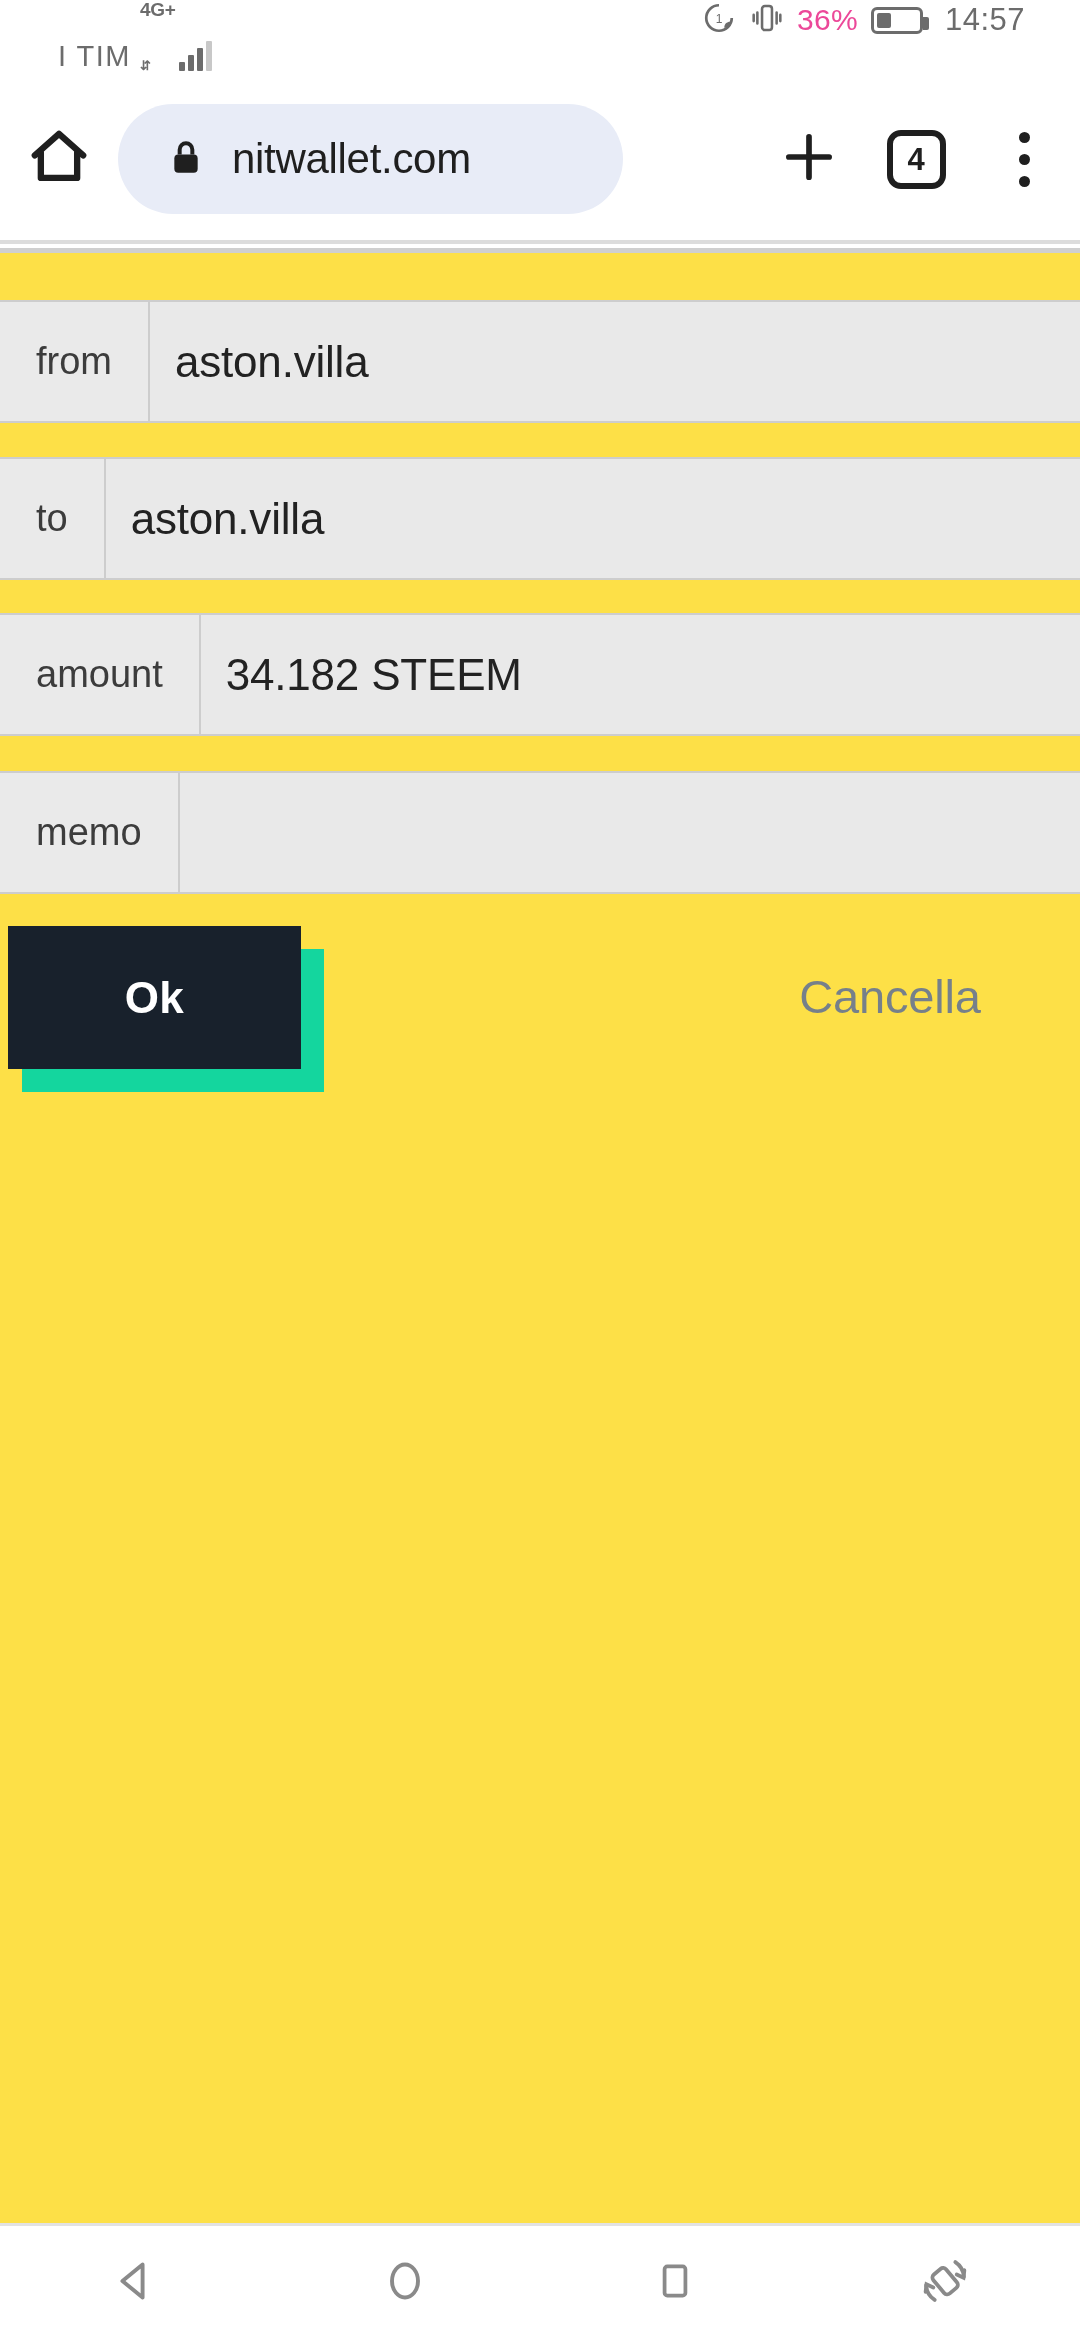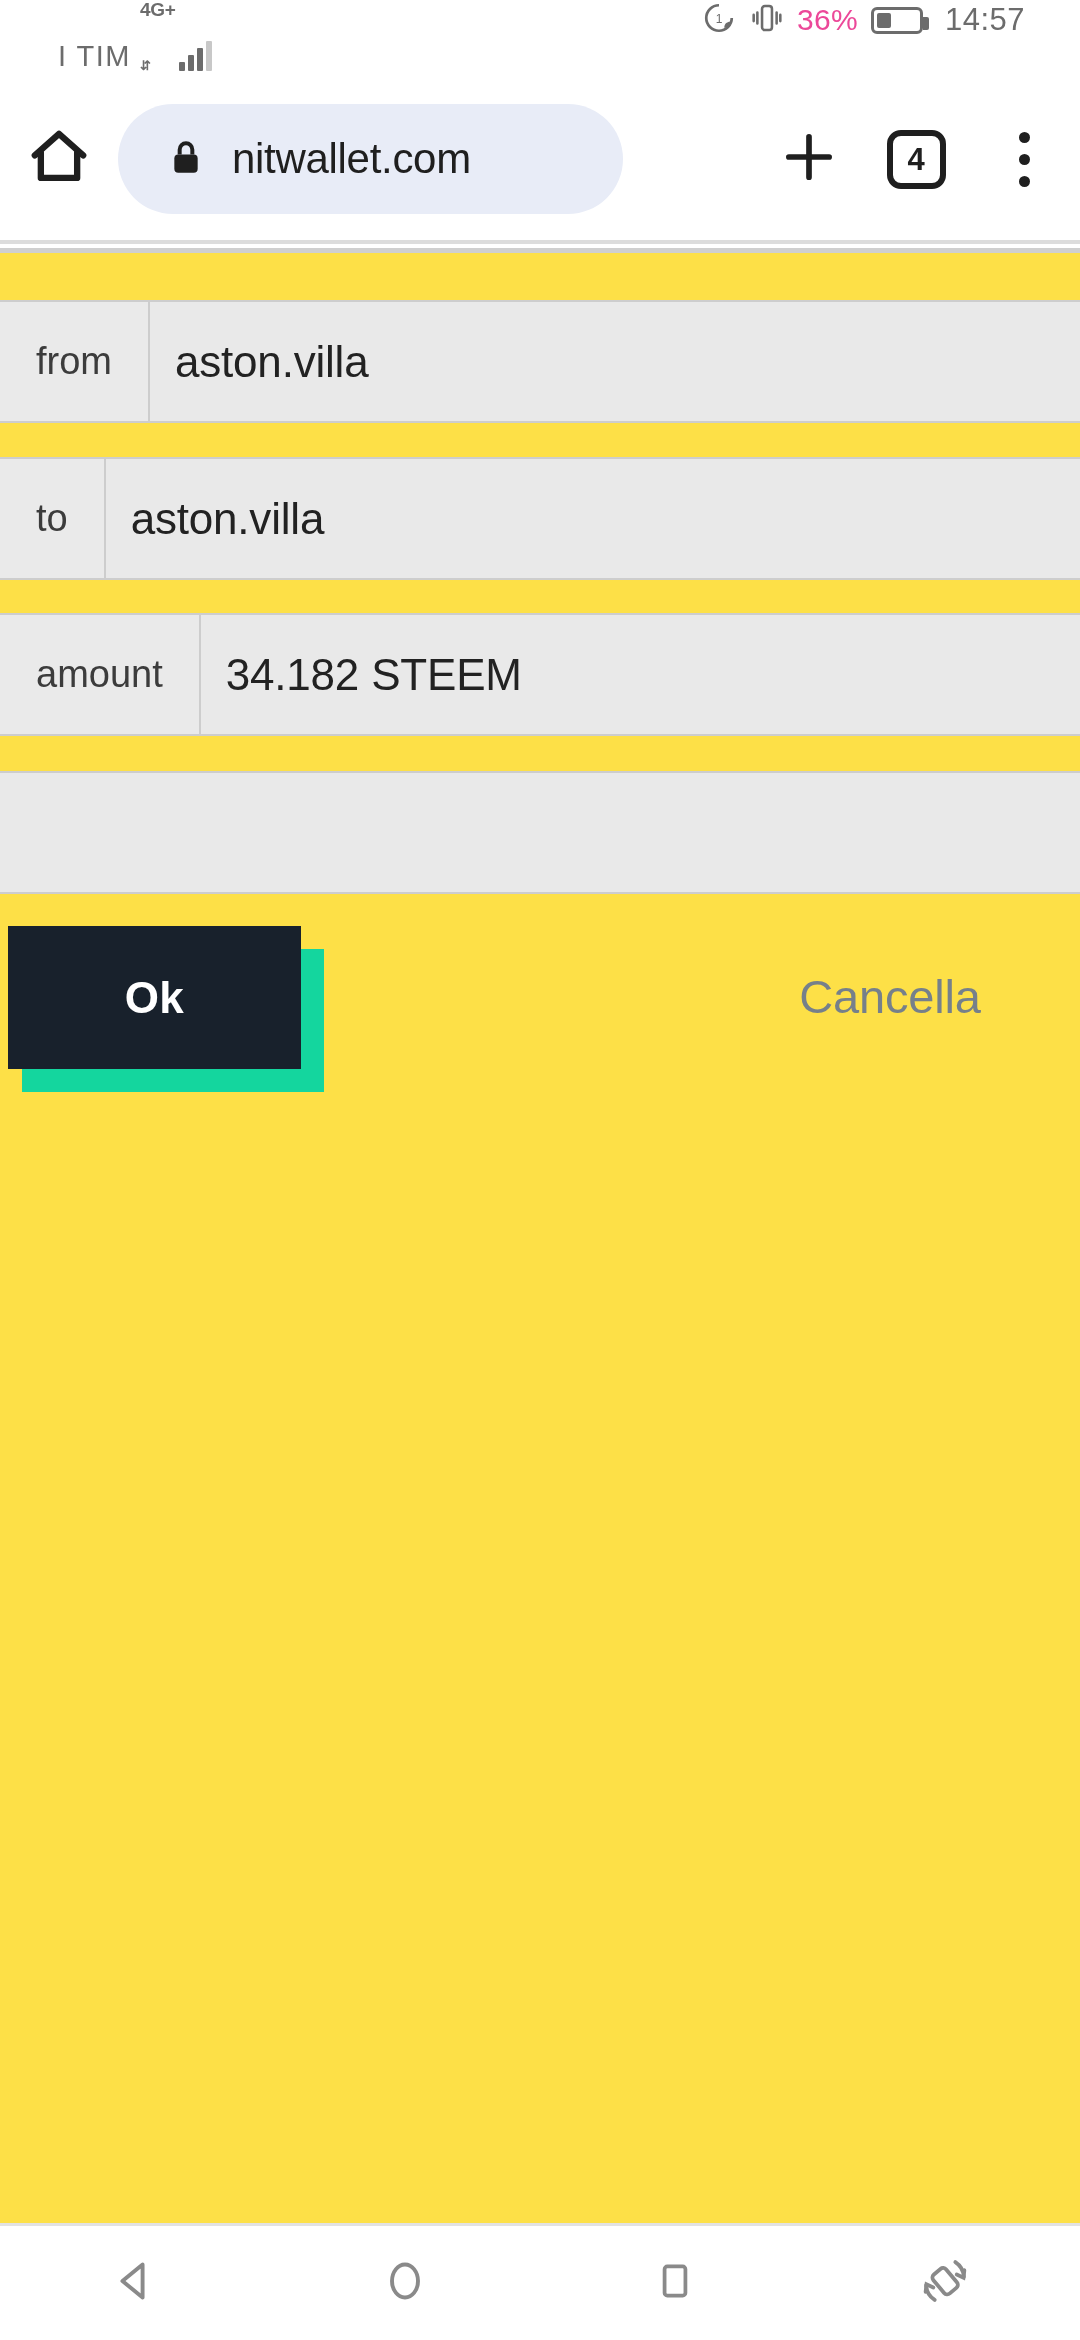--- a/index.html
+++ b/index.html
@@ -243,20 +243,21 @@
     <div class="ig-label">to</div>
     <div class="ig-value">aston.villa</div>
   </div>
 
   <div class="input-group" id="row-amount">
     <div class="ig-label">amount</div>
     <div class="ig-value">34.182 STEEM</div>
   </div>
 
   <div class="input-group" id="row-memo">
+    <div class="ig-label">memo</div>
     <div class="ig-value"></div>
   </div>
 
   <div id="ok-shadow"></div>
   <div id="cancel-button">
     <span id="cancel-label">Cancella</span>
   </div>
 
   <div id="ok-button">
     <span id="ok-label">Ok</span>

